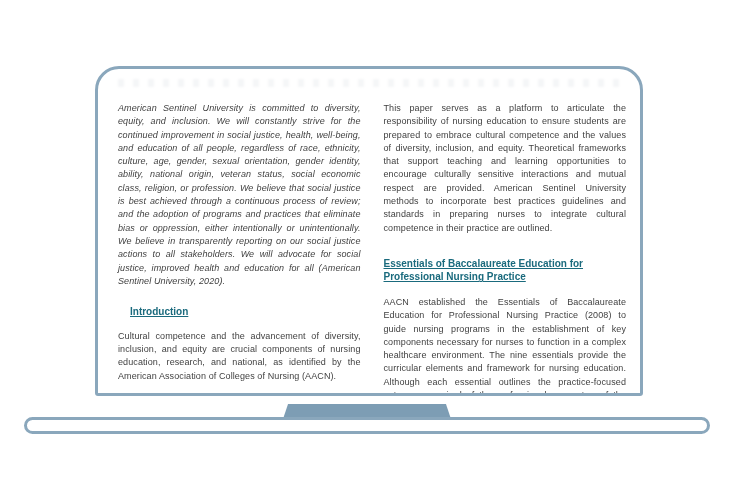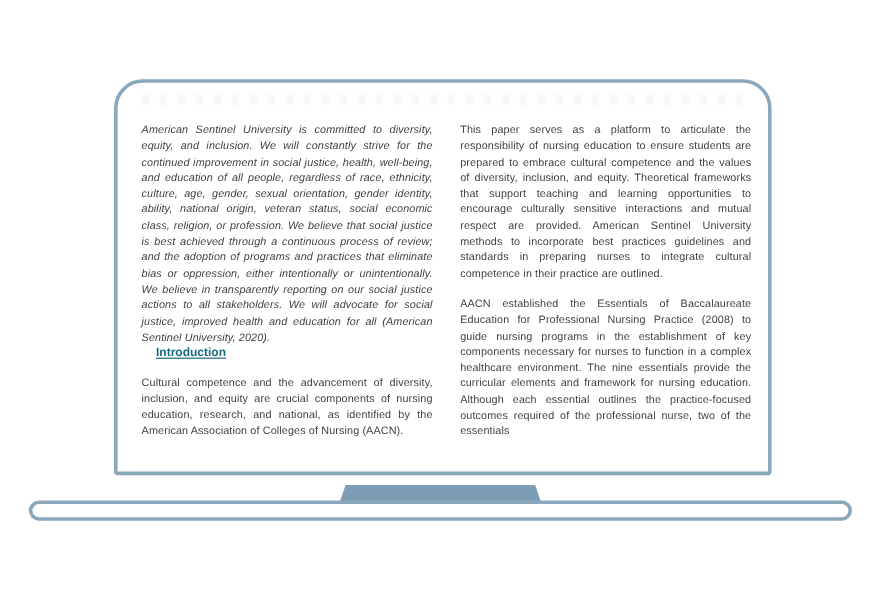--- a/index.html
+++ b/index.html
@@ -70,21 +70,21 @@
     font-style:italic;
   }
   .doc-heading{
     margin:0;
     font-size:10px;
     line-height:13.5px;
     font-weight:bold;
     color:#1a6a7d;
     text-decoration:underline;
   }
-  .intro-heading{padding-left:12px;}
+  .intro-heading{margin-top:17px;padding-left:12px;}
   .intro-par{margin-top:11px !important;}
   .essentials-heading{margin-top:22px;max-width:230px;}
   .essentials-par{margin-top:12px !important;}
 </style>
 </head>
 <body>
 
 <div class="page">
 
   <div class="laptop-screen">
@@ -93,20 +93,21 @@
     <div class="screen-content">
 
       <div class="col">
         <p class="mission">American Sentinel University is committed to diversity, equity, and inclusion. We will constantly strive for the continued improvement in social justice, health, well-being, and education of all people, regardless of race, ethnicity, culture, age, gender, sexual orientation, gender identity, ability, national origin, veteran status, social economic class, religion, or profession. We believe that social justice is best achieved through a continuous process of review; and the adoption of programs and practices that eliminate bias or oppression, either intentionally or unintentionally. We believe in transparently reporting on our social justice actions to all stakeholders. We will advocate for social justice, improved health and education for all (American Sentinel University, 2020).</p>
         <h3 class="doc-heading intro-heading">Introduction</h3>
         <p class="intro-par">Cultural competence and the advancement of diversity, inclusion, and equity are crucial components of nursing education, research, and national, as identified by the American Association of Colleges of Nursing (AACN).</p>
       </div>
 
       <div class="col">
         <p>This paper serves as a platform to articulate the responsibility of nursing education to ensure students are prepared to embrace cultural competence and the values of diversity, inclusion, and equity. Theoretical frameworks that support teaching and learning opportunities to encourage culturally sensitive interactions and mutual respect are provided. American Sentinel University methods to incorporate best practices guidelines and standards in preparing nurses to integrate cultural competence in their practice are outlined.</p>
+        <h3 class="doc-heading essentials-heading">Essentials of Baccalaureate Education for Professional Nursing Practice</h3>
         <p class="essentials-par">AACN established the Essentials of Baccalaureate Education for Professional Nursing Practice (2008) to guide nursing programs in the establishment of key components necessary for nurses to function in a complex healthcare environment. The nine essentials provide the curricular elements and framework for nursing education. Although each essential outlines the practice-focused outcomes required of the professional nurse, two of the essentials</p>
       </div>
 
     </div>
   </div>
 
   <div class="laptop-notch"></div>
   <div class="laptop-base"></div>
 
 </div>

